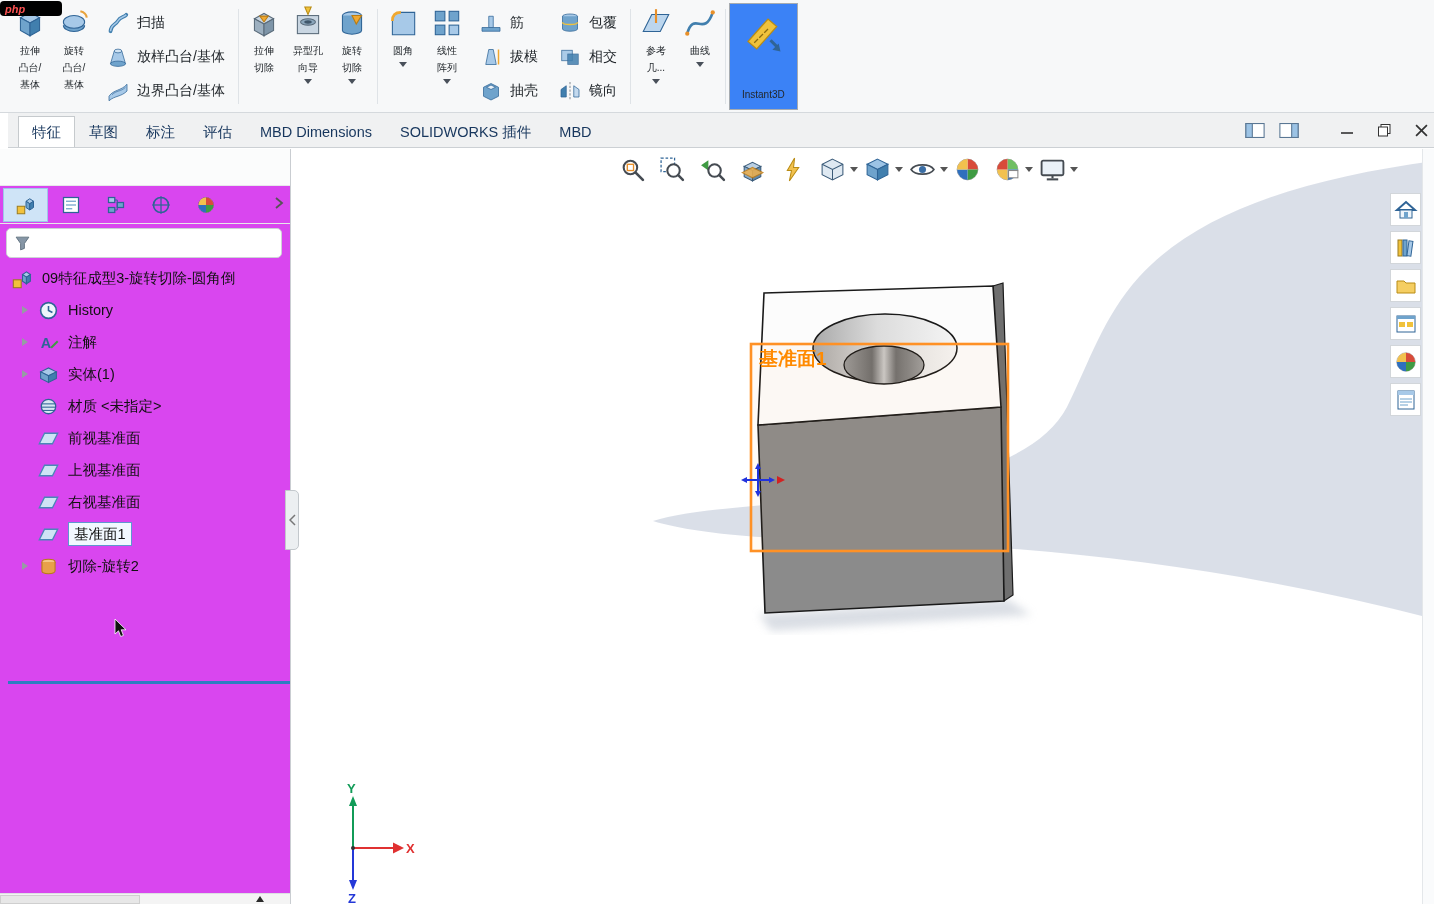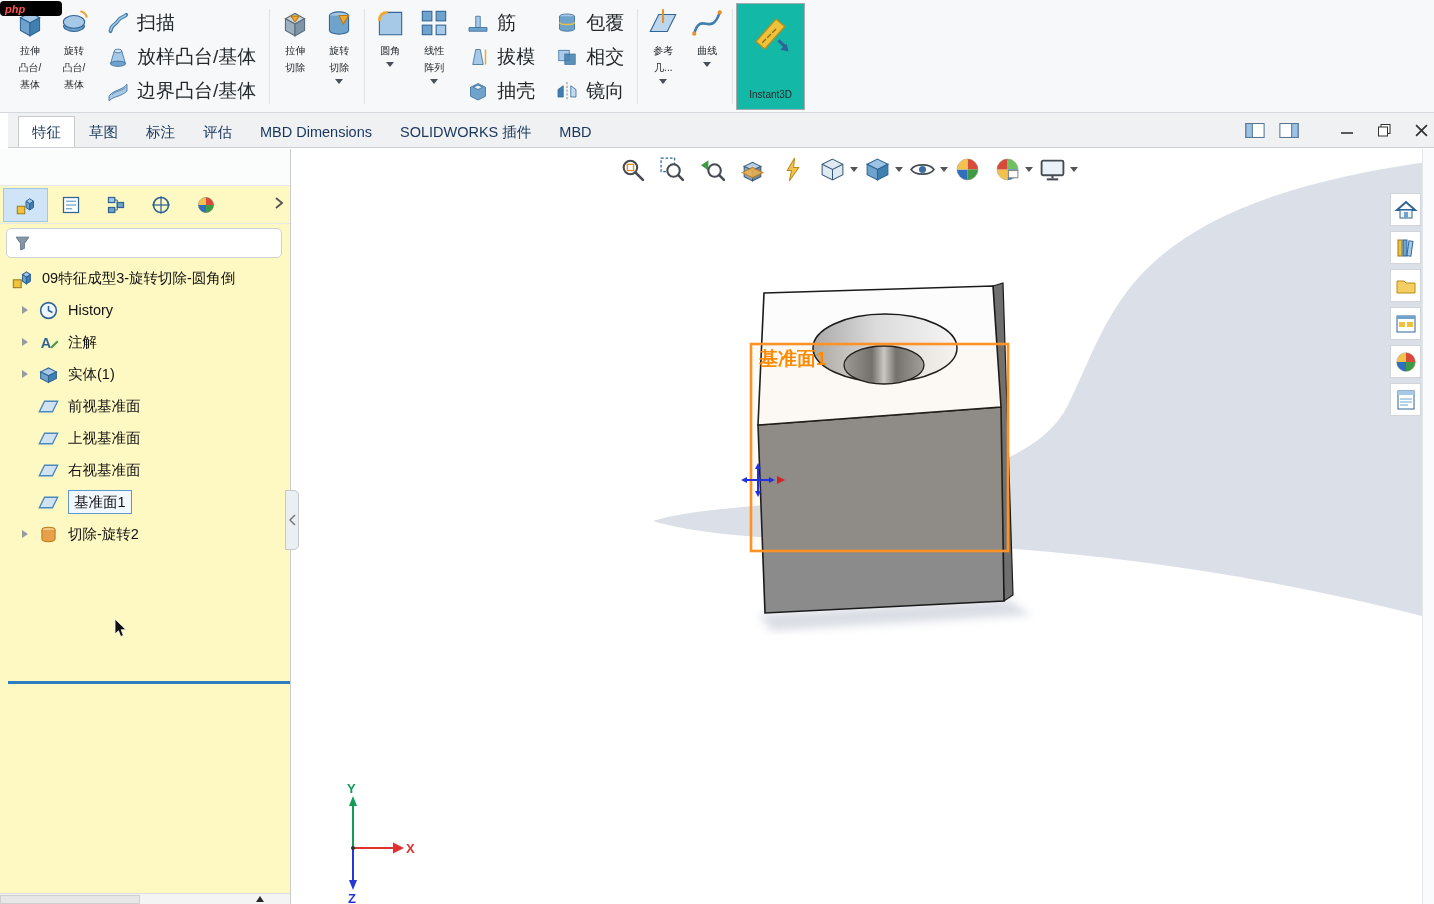--- a/index.html
+++ b/index.html
@@ -6,41 +6,41 @@
   html,body { width:1434px; height:904px; }
   body { font-family:"Liberation Sans","DejaVu Sans",sans-serif; background:#fff; position:relative; overflow:hidden; color:#1a1a1a; }
 
   
   .ribbon { position:absolute; top:0; left:0; width:100%; height:113px; background:#f7f8f9;
             border-bottom:1px solid #d5d9dd; display:flex; align-items:stretch; padding:3px 0 2px 8px; }
   .rcol { display:flex; flex-direction:column; align-items:center; padding:3px 5px; }
   .ricon { width:34px; height:34px; flex:0 0 auto; margin-bottom:2px; }
   .blabel { display:flex; flex-direction:column; align-items:center; font-size:10px; line-height:17px; color:#23282d; text-align:center; white-space:nowrap; }
   .rstack { display:flex; flex-direction:column; justify-content:center; gap:2px; padding:2px 6px; }
-  .srow { display:flex; align-items:center; gap:7px; height:32px; font-size:19px; color:#23282d; padding:0 4px; white-space:nowrap; }
+  .srow { display:flex; align-items:center; gap:7px; height:32px; font-size:14px; color:#23282d; padding:0 4px; white-space:nowrap; }
   .sicon { width:24px; height:24px; flex:0 0 auto; }
   .sep { width:1px; background:#dfe3e7; margin:6px 3px; }
-  .rcol.i3d { background:#14b8a6; border:1px solid #a6abb0; padding:10px 12px 6px; justify-content:space-between; }
+  .rcol.i3d { background:#3b82f6; border:1px solid #a6abb0; padding:10px 12px 6px; justify-content:space-between; }
   .tri-d { width:0; height:0; border-top:5px solid #49505a; border-left:4px solid transparent; border-right:4px solid transparent; margin-top:3px; }
   .tri-r { width:0; height:0; border-left:6px solid #969ca3; border-top:4.5px solid transparent; border-bottom:4.5px solid transparent; }
   .tri-u { width:0; height:0; border-bottom:6px solid #2a2a2a; border-left:4px solid transparent; border-right:4px solid transparent; }
 
   
   .tabbar { position:absolute; top:113px; left:8px; width:100%; height:35px; background:#f0f1f2;
             border-bottom:1px solid #ccd0d4; display:flex; align-items:stretch; padding-left:10px; }
   .tab { display:flex; align-items:center; padding:0 13px; font-size:14.5px; color:#17365d; margin-top:3px; border:1px solid transparent; border-bottom:none; }
   .tab.active { background:#fff; border-color:#c6cacd; }
   .winctl { position:absolute; right:14px; top:0; height:35px; display:flex; align-items:center; gap:24px; }
   .panectl { display:flex; gap:14px; margin-right:18px; }
 
   
   .content { position:absolute; top:149px; left:0; right:0; bottom:0; }
 
   
-  .leftpanel { position:absolute; left:0; top:0; width:291px; height:100%; background:#fef9c3; border-right:1px solid #c9cdd1; }
+  .leftpanel { position:absolute; left:0; top:0; width:291px; height:100%; background:#d946ef; border-right:1px solid #c9cdd1; }
   .lp-top { position:absolute; top:0; left:0; right:0; height:37px; background:#fbfcfc; border-bottom:1px solid #e6e8ea; }
   .mgr { position:absolute; top:37px; left:0; right:0; height:38px; display:flex; align-items:center; border-bottom:1px solid #e6e8ea; padding-left:3px; }
   .mgr-btn { width:45px; height:34px; display:flex; align-items:center; justify-content:center; border:1px solid transparent; }
   .mgr-btn.selected { background:#cfe4f7; border-color:#9ec7ea; }
   .mgr-chev { margin-left:auto; margin-right:6px; }
   .filter { position:absolute; top:79px; left:6px; right:8px; height:30px; border:1px solid #cdd2d6; border-radius:5px; display:flex; align-items:center; padding-left:7px; background:#fff; }
   .tree { position:absolute; top:113px; left:0; right:0; font-size:14.5px; }
   .trow { height:32px; display:flex; align-items:center; padding-left:12px; white-space:nowrap; }
   .tw-arrow { width:26px; display:flex; justify-content:center; align-items:center; flex:0 0 auto; }
   .ticon { width:21px; height:21px; margin-right:9px; flex:0 0 auto; }
@@ -279,20 +279,30 @@
   <div class="rcol">
     <svg class="ricon" viewBox="0 0 32 32">
         <use href="#sym-extcut"></use>
       </svg>
     <div class="blabel">
       <span>拉伸</span>
       <span>切除</span>
     </div>
   </div>
 
+  <div class="rcol">
+    <svg class="ricon" viewBox="0 0 32 32">
+        <use href="#sym-hole"></use>
+      </svg>
+    <div class="blabel">
+      <span>异型孔</span>
+      <span>向导</span>
+    </div>
+    <div class="tri-d"></div>
+  </div>
 
   <div class="rcol">
     <svg class="ricon" viewBox="0 0 32 32">
         <use href="#sym-revcut"></use>
       </svg>
     <div class="blabel">
       <span>旋转</span>
       <span>切除</span>
     </div>
     <div class="tri-d"></div>
@@ -710,20 +720,27 @@
             <span class="tri-r"></span>
           </span>
         <svg class="ticon" viewBox="0 0 16 16">
             <use href="#t-body"></use>
           </svg>
         <span class="tlabel">实体(1)</span>
       </div>
       <div class="trow">
         <span class="tw-arrow"></span>
         <svg class="ticon" viewBox="0 0 16 16">
+            <use href="#t-mat"></use>
+          </svg>
+        <span class="tlabel">材质 &lt;未指定&gt;</span>
+      </div>
+      <div class="trow">
+        <span class="tw-arrow"></span>
+        <svg class="ticon" viewBox="0 0 16 16">
             <use href="#t-plane"></use>
           </svg>
         <span class="tlabel">前视基准面</span>
       </div>
       <div class="trow">
         <span class="tw-arrow"></span>
         <svg class="ticon" viewBox="0 0 16 16">
             <use href="#t-plane"></use>
           </svg>
         <span class="tlabel">上视基准面</span>

